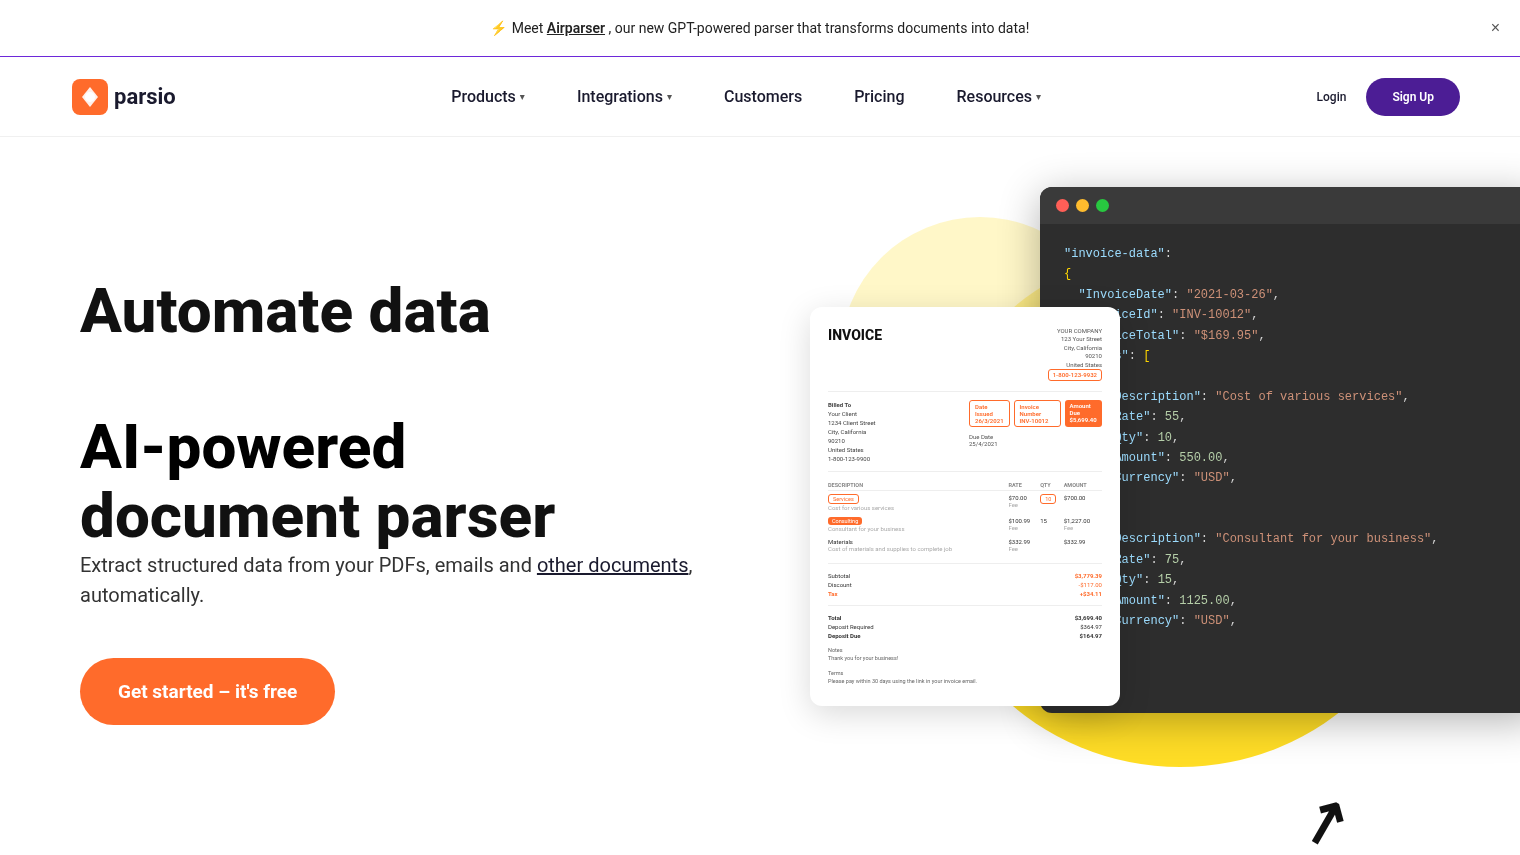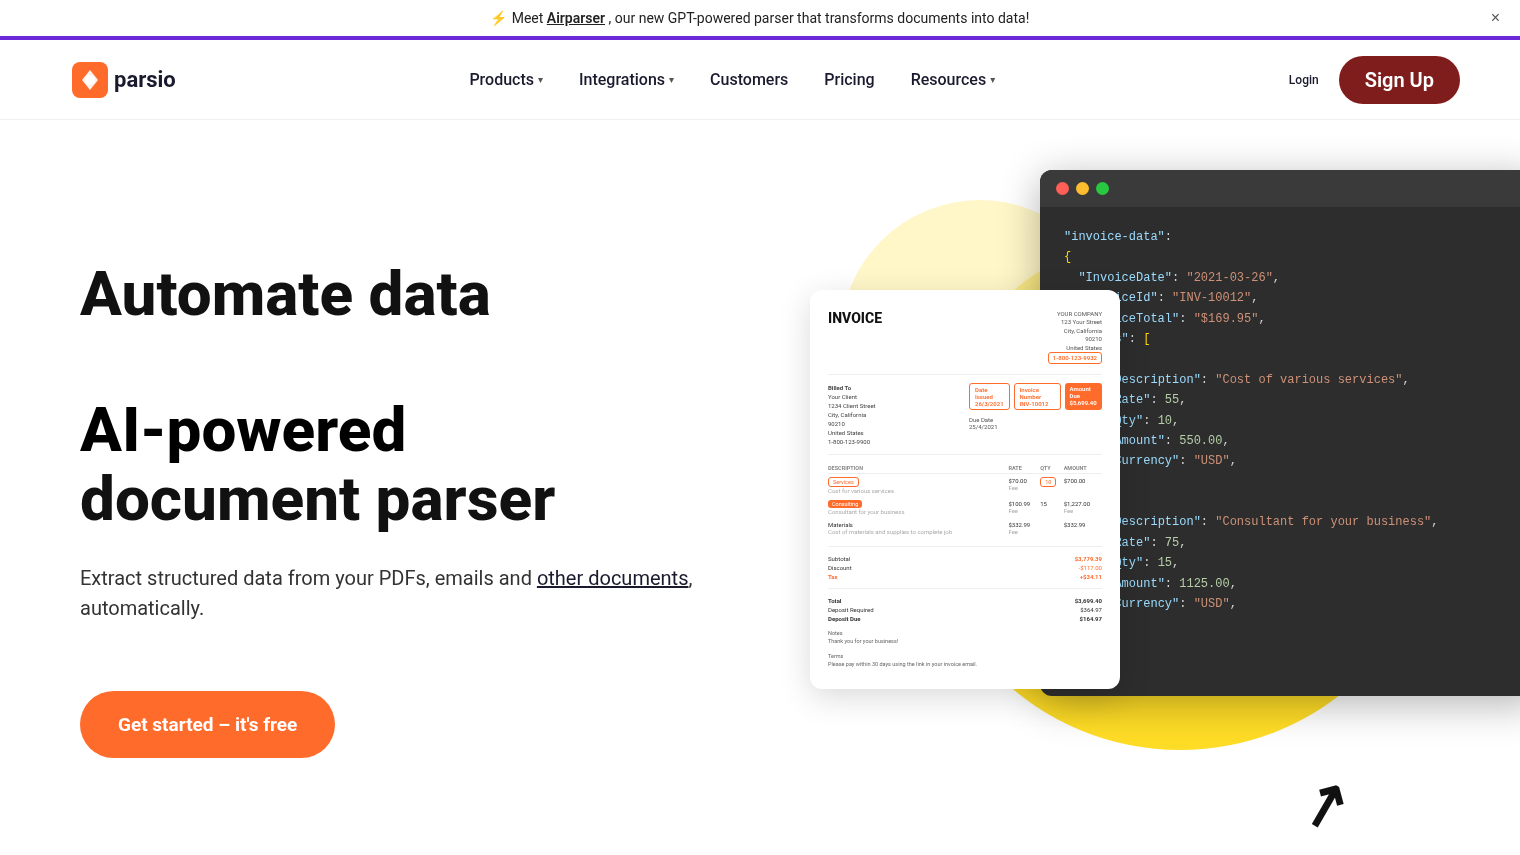--- a/index.html
+++ b/index.html
@@ -1,23 +1,23 @@
 <!DOCTYPE html>
 <html><head>
   <meta charset="utf-8">
   <style>
     * { margin: 0; padding: 0; box-sizing: border-box; }
     body { font-family: -apple-system, BlinkMacSystemFont, 'Segoe UI', Roboto, sans-serif; background: #fff; overflow-x: hidden; }
 
     
     .announcement-bar {
       background: #fff;
-      border-bottom: 4px solid #6d28d9;
+      border-bottom: 1px solid #6d28d9;
       text-align: center;
-      padding: 10px 20px;
+      padding: 20px 20px;
       font-size: 14px;
       color: #222;
       position: relative;
     }
     .announcement-bar a {
       text-decoration: underline;
       color: #222;
       font-weight: 600;
     }
     .announcement-bar .close-btn {
@@ -53,21 +53,21 @@
       height: 36px;
     }
     .logo-text {
       font-size: 22px;
       font-weight: 700;
       color: #1a1a2e;
     }
     .nav {
       display: flex;
       align-items: flex-start;
-      gap: 36px;
+      gap: 52px;
     }
     .nav-item {
       font-size: 16px;
       font-weight: 500;
       color: #1a1a2e;
       text-decoration: none;
       cursor: pointer;
       display: flex;
       align-items: center;
       gap: 4px;
@@ -84,26 +84,26 @@
     .login-btn {
       font-size: 12px;
       font-weight: 500;
       color: #1a1a2e;
       background: none;
       border: none;
       cursor: pointer;
       text-decoration: none;
     }
     .signup-btn {
-      background: #7f1d1d;
+      background: #4c1d95;
       color: #fff;
       border: none;
       border-radius: 30px;
       padding: 12px 26px;
-      font-size: 20px;
+      font-size: 12px;
       font-weight: 600;
       cursor: pointer;
       text-decoration: none;
     }
 
     
     .hero {
       display: flex;
       align-items: flex-start;
       justify-content: space-between;
@@ -115,21 +115,20 @@
     .hero-left {
       max-width: 680px;
       padding-top: 60px;
       z-index: 2;
     }
     .hero-title {
       font-size: 62px;
       font-weight: 800;
       color: #111;
       line-height: 1.1;
-      margin-bottom: 30px;
     }
     .hero-title .highlight {
       color: #000000;
     }
     .hero-subtitle {
       font-size: 20px;
       color: #333;
       line-height: 1.5;
       margin-bottom: 48px;
     }
@@ -141,21 +140,20 @@
       background: #ff6b2b;
       color: #fff;
       border: none;
       border-radius: 40px;
       padding: 22px 38px;
       font-size: 19px;
       font-weight: 700;
       cursor: pointer;
       display: inline-block;
       text-decoration: none;
-      margin-top: 20px;
     }
 
     
     .hero-right {
       position: absolute;
       right: -20px;
       top: 50px;
       width: 760px;
       height: 700px;
     }

